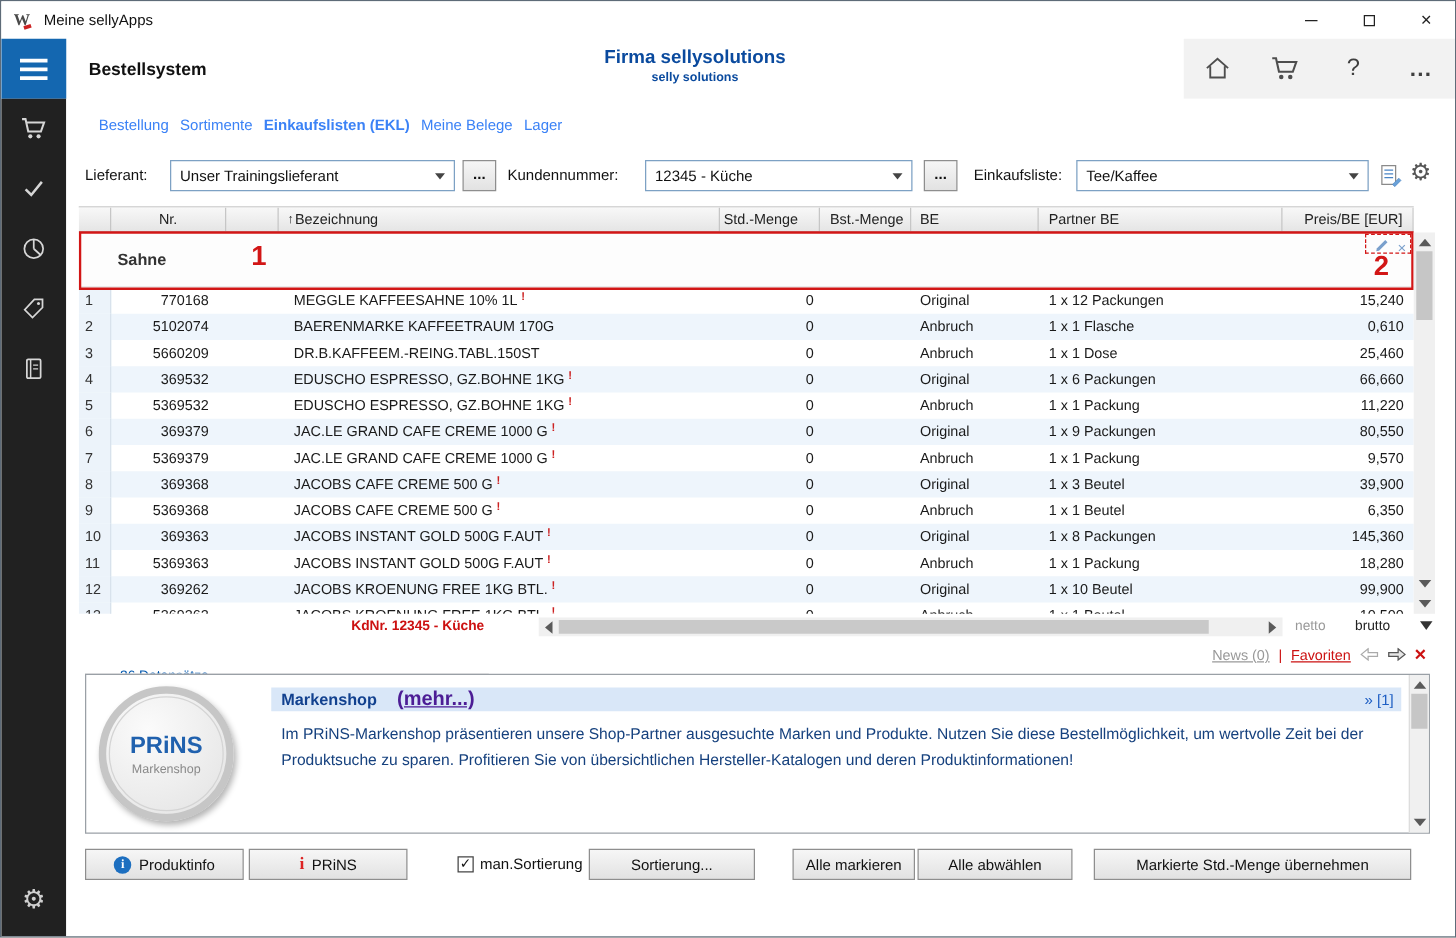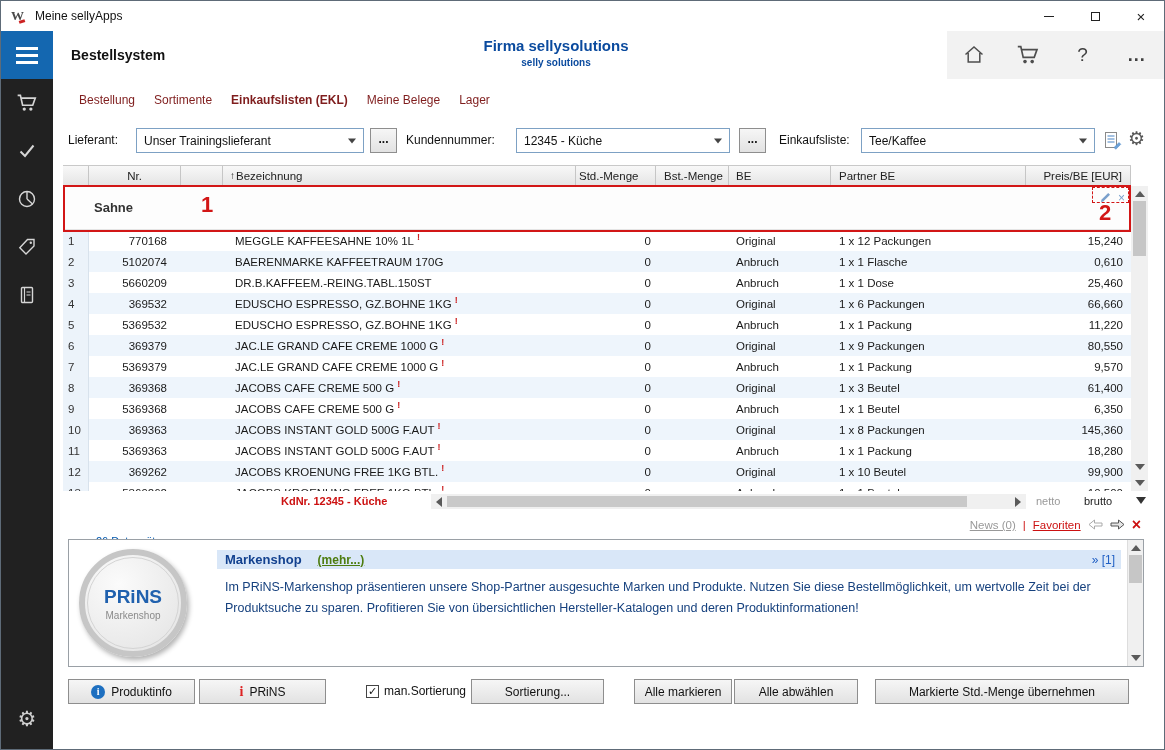--- a/index.html
+++ b/index.html
@@ -40,22 +40,22 @@
 
   
   .sidebar { position:absolute; left:0; top:78px; bottom:0; width:52px; background:#212121;
              display:flex; flex-direction:column; align-items:center; }
   .side-icon { width:52px; height:48px; display:flex; align-items:center; justify-content:center; cursor:pointer; }
   .side-gear { margin-top:auto; margin-bottom:6px; font-size:21px; color:#cfcfcf; }
 
   
   .main { position:absolute; left:52px; top:78px; right:0; bottom:0; background:#fff; }
 
-  .tabs { position:absolute; left:26px; top:11px; height:20px; display:flex; gap:19px;
-          font-size:12px; color:#7f1d1d; align-items:center; }
+  .tabs { position:absolute; left:26px; top:11px; height:20px; display:flex; gap:9px;
+          font-size:12px; color:#3b82f6; align-items:center; }
   .tab { cursor:pointer; white-space:nowrap; }
   .tab.active { font-weight:bold; }
 
   
   .filterbar { position:absolute; left:0; top:44px; height:36px; width:100%; font-size:12px; color:#111; }
   .flabel { position:absolute; top:5px; height:25px; line-height:25px; }
   .combo { position:absolute; top:5px; height:25px; border:1px solid #7da1c4; background:#fff;
            display:flex; align-items:center; padding:0 22px 0 7px; cursor:pointer; }
   .combo-arrow { position:absolute; right:7px; top:50%; transform:translateY(-50%);
                  width:0; height:0; border-left:4px solid transparent; border-right:4px solid transparent;
@@ -150,21 +150,21 @@
   .prins-logo { position:absolute; left:10px; top:9px; width:108px; height:108px; border-radius:50%;
                 background:radial-gradient(circle at 35% 30%, #fbfbfb, #e2e2e2); border:6px solid #c6c6c6;
                 box-shadow:2px 3px 5px rgba(0,0,0,0.3); display:flex; flex-direction:column;
                 align-items:center; justify-content:center; }
   .prins-logo::before { content:""; position:absolute; inset:2px; border:1px solid #d4d4d4; border-radius:50%; }
   .prins-t1 { color:#2061ae; font-weight:bold; font-size:19px; }
   .prins-t2 { color:#8a8a8a; font-size:10px; margin-top:2px; }
   .news-title-band { position:absolute; left:148px; top:10px; right:22px; height:19px; background:#d9e7f8;
                      display:flex; align-items:center; }
   .news-title { font-weight:bold; color:#12418f; font-size:13px; margin-left:8px; }
-  .news-more { color:#4d7c0f; text-decoration:underline; font-size:12px; font-weight:600; margin-left:16px; cursor:pointer; }
+  .news-more { color:#4c1d95; text-decoration:underline; font-size:16px; font-weight:600; margin-left:16px; cursor:pointer; }
   .news-page { margin-left:auto; margin-right:6px; color:#1f5fc4; font-size:12px; cursor:pointer; }
   .news-body { position:absolute; left:156px; top:37px; right:45px; color:#16417e; font-size:12.5px; line-height:21px; }
   .news-scroll { position:absolute; right:0; top:0; bottom:0; width:16px; background:#f0f0f0;
                  border-left:1px solid #ddd; display:flex; flex-direction:column; align-items:center; }
   .news-scroll .sb-thumb-v { height:28px; }
 
   
   .action-bar { position:absolute; left:0; top:600px; height:26px; width:100%; font-size:12px; color:#111; }
   .btn { position:absolute; top:0; height:25px; border:1px solid #8e8e8e; background:linear-gradient(#f6f6f6,#e2e2e2);
          display:flex; align-items:center; justify-content:center; gap:6px; cursor:pointer; }
@@ -445,21 +445,21 @@
             <div class="cell c-nr">369368</div>
             <div class="cell c-sel"></div>
             <div class="cell c-bez">
               <span>JACOBS CAFE CREME 500 G</span>
               <span class="flag">!</span>
             </div>
             <div class="cell c-std">0</div>
             <div class="cell c-bst"></div>
             <div class="cell c-be">Original</div>
             <div class="cell c-inhalt">1 x 3 Beutel</div>
-            <div class="cell c-preis">61,400</div>
+            <div class="cell c-preis">39,900</div>
           </div>
           <div class="row">
             <div class="cell gutter-cell">9</div>
             <div class="cell c-nr">5369368</div>
             <div class="cell c-sel"></div>
             <div class="cell c-bez">
               <span>JACOBS CAFE CREME 500 G</span>
               <span class="flag">!</span>
             </div>
             <div class="cell c-std">0</div>

